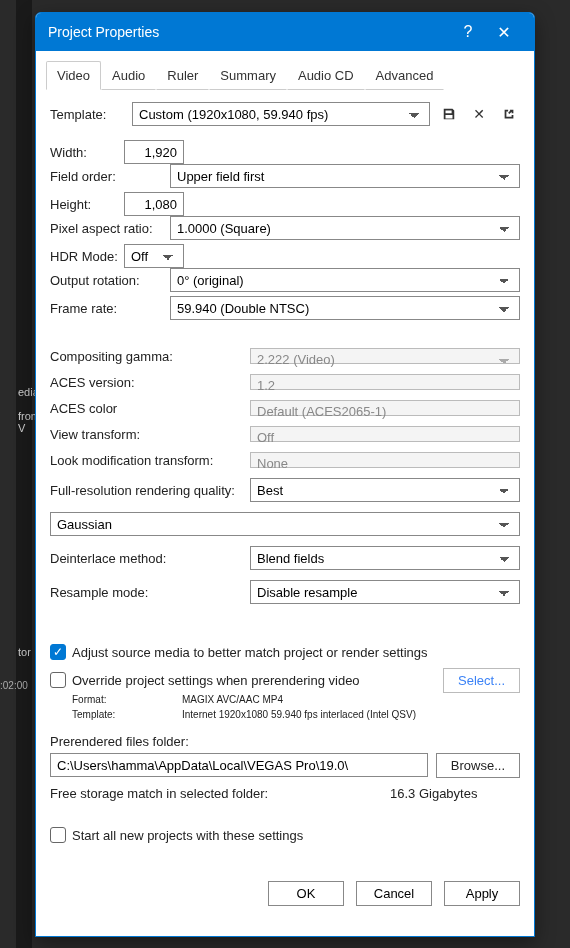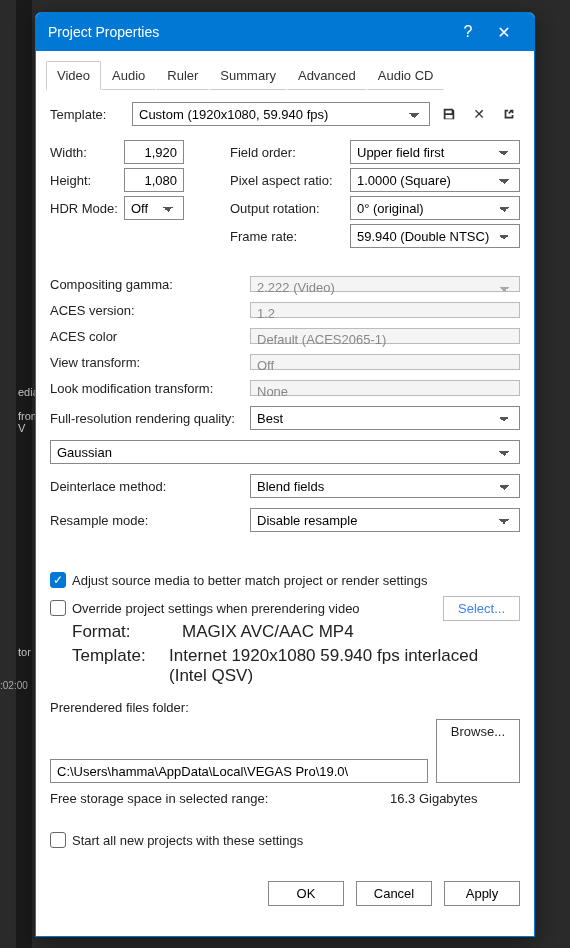--- a/index.html
+++ b/index.html
@@ -28,40 +28,40 @@
   border: 1px solid #888; padding: 3px 6px; font-size: 13px; height: 24px; background: #fff;
 }
 select { appearance: none; background-image:
   linear-gradient(45deg, transparent 50%, #555 50%),
   linear-gradient(135deg, #555 50%, transparent 50%);
   background-position: calc(100% - 15px) 10px, calc(100% - 10px) 10px;
   background-size: 5px 5px, 5px 5px; background-repeat: no-repeat;
   padding-right: 16px;
 }
 .icon-btn { width: 22px; height: 22px; display: flex; align-items: center; justify-content: center; cursor: pointer; font-size: 14px; color: #333; }
-.two-col { display: flex; gap: 0; margin-bottom: 4px; }
+.two-col { display: flex; gap: 0; margin-bottom: 4px; flex-direction: column; }
 .col1 { width: 180px; display: flex; align-items: center; }
 .col1 .lbl { width: 74px; }
 .col1 input { width: 60px; text-align: right; }
 .col2 { flex: 1; display: flex; align-items: center; }
 .col2 .lbl2 { width: 120px; }
 .col2 select { flex: 1; }
 .prop-row { display: flex; align-items: center; margin-bottom: 10px; }
 .prop-row .plbl { width: 200px; }
 .prop-row select, .prop-row .sel-disabled { flex: 1; }
 .sel-disabled { border: 1px solid #bbb; padding: 3px 6px; height: 16px; color: #888; background: #f4f4f4;
   background-image:
   linear-gradient(45deg, transparent 50%, #aaa 50%),
   linear-gradient(135deg, #aaa 50%, transparent 50%);
   background-position: calc(100% - 15px) 10px, calc(100% - 10px) 10px;
   background-size: 5px 5px, 5px 5px; background-repeat: no-repeat; }
 .chk-row { display: flex; align-items: center; margin: 6px 0; gap: 6px; }
 .checkbox { width: 16px; height: 16px; border: 1px solid #666; border-radius: 3px; display: flex; align-items: center; justify-content: center; font-size: 12px; color: #fff; }
 .checkbox.checked { background: #0078d4; border-color: #0078d4; }
-.sub { margin-left: 22px; font-size: 17px; }
+.sub { margin-left: 22px; font-size: 10px; }
 .sub-row { display: flex; margin-bottom: 4px; }
 .sub-row .slbl { width: 110px; }
 .btn { border: 1px solid #888; background: #fff; padding: 4px 14px; font-size: 13px; cursor: pointer; min-width: 76px; text-align: center; }
 .btn.disabled { color: #3b82f6; border-color: #bbb; }
 .buttons { position: absolute; bottom: 0; left: 0; right: 0; padding: 10px 14px 30px; display: flex; justify-content: flex-end; gap: 12px; border-top: 0; }
 hr.spacer { border: none; height: 24px; }
 .gap { height: 10px; }
 .override-row { display: flex; align-items: center; justify-content: space-between; }
 </style>
 </head>
@@ -79,22 +79,22 @@
     <span class="title">Project Properties</span>
     <span class="tb-btn">?</span>
     <span class="tb-btn">✕</span>
   </div>
 
   <div class="tabs">
     <div class="tab active">Video</div>
     <div class="tab">Audio</div>
     <div class="tab">Ruler</div>
     <div class="tab">Summary</div>
+    <div class="tab">Audio CD</div>
     <div class="tab">Advanced</div>
-    <div class="tab">Audio CD</div>
   </div>
 
   <div class="body">
 
     <div class="template-row">
       <span class="lbl">Template:</span>
       <select style="flex:1">
         <option>Custom (1920x1080, 59.940 fps)</option>
       </select>
       <span class="icon-btn">
@@ -211,25 +211,25 @@
       </div>
       <div class="sub-row">
         <span class="slbl">Template:</span>
         <span>Internet 1920x1080 59.940 fps interlaced (Intel QSV)</span>
       </div>
     </div>
 
     <div class="gap"></div>
     <div>Prerendered files folder:</div>
     <div style="display:flex;gap:8px;margin:4px 0 8px">
-      <input type="text" style="flex: 1 1 0%; margin-top: 40px;" value="C:\Users\hamma\AppData\Local\VEGAS Pro\19.0\">
+      <input type="text" style="flex: 1 1 0%;" value="C:\Users\hamma\AppData\Local\VEGAS Pro\19.0\">
       <span class="btn">Browse...</span>
     </div>
     <div style="display:flex">
-      <span style="flex:1">Free storage space in selected range:</span>
+      <span style="flex:1">Free storage match in selected folder:</span>
       <span style="width:130px">16.3 Gigabytes</span>
     </div>
 
     <div class="gap"></div>
       <div class="gap"></div>
 
     <div class="chk-row">
       <span class="checkbox"></span>
       <span>Start all new projects with these settings</span>
     </div>

